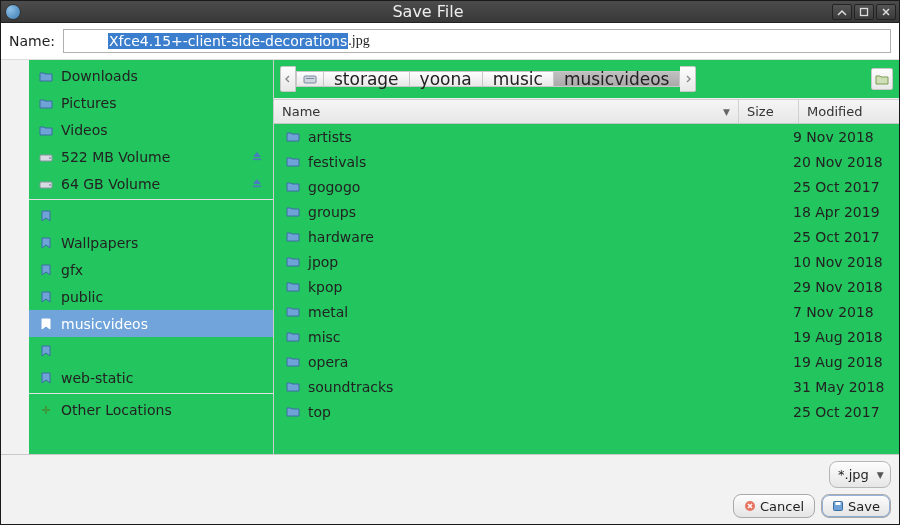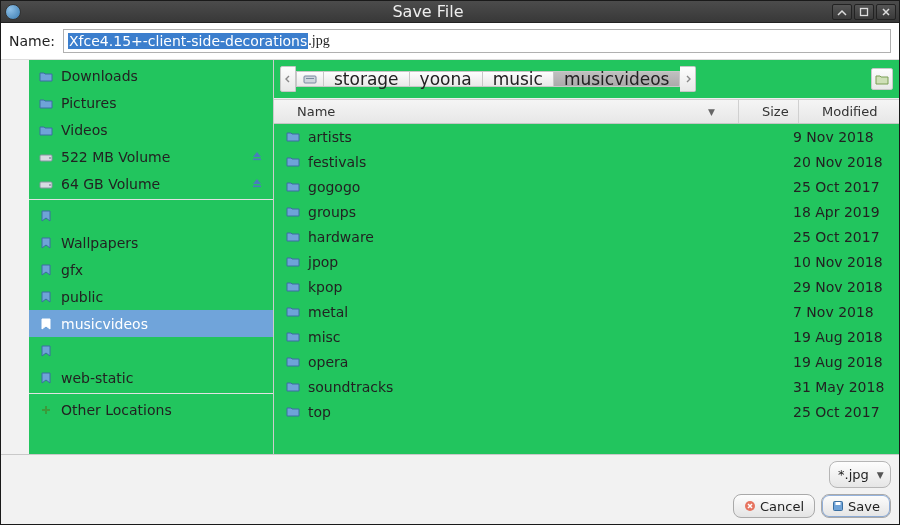--- a/index.html
+++ b/index.html
@@ -56,20 +56,21 @@
     background:#fff;
     height:24px;
     display:flex; align-items:center;
     padding:0 4px;
     font-size:14px;
   }
   .name-input .sel {
     background:#3b7ecd;
     color:#fff;
     padding:0 1px;
+    margin-left:40px;
   }
   .name-input .rest { color:#222;font-family:Liberation Serif, serif; }
   
   .body {
     flex:1; display:flex;
     background:#22c55e;
     min-height:0;
     margin-left:28px;
   }
   
@@ -138,21 +139,21 @@
   
   .table-head {
     display:flex;
     background:linear-gradient(#f5f5f5,#e7e7e7);
     border-top:1px solid #d0d0d0;
     border-bottom:1px solid #c6c6c6;
     font-size:13px;
     color:#333;
   }
   .th {
-    padding:4px 23px;
+    padding:4px 8px;
     border-right:1px solid #d0d0d0;
     display:flex; align-items:center;
   }
   .th.name { flex:1; }
   .th.size { width:60px; }
   .th.mod  { width:100px; border-right:none; }
   .th .sort { margin-left:auto; color:#666; font-size:9px; }
   .rows { flex:1; overflow:auto; }
   .row {
     display:flex; align-items:center;

